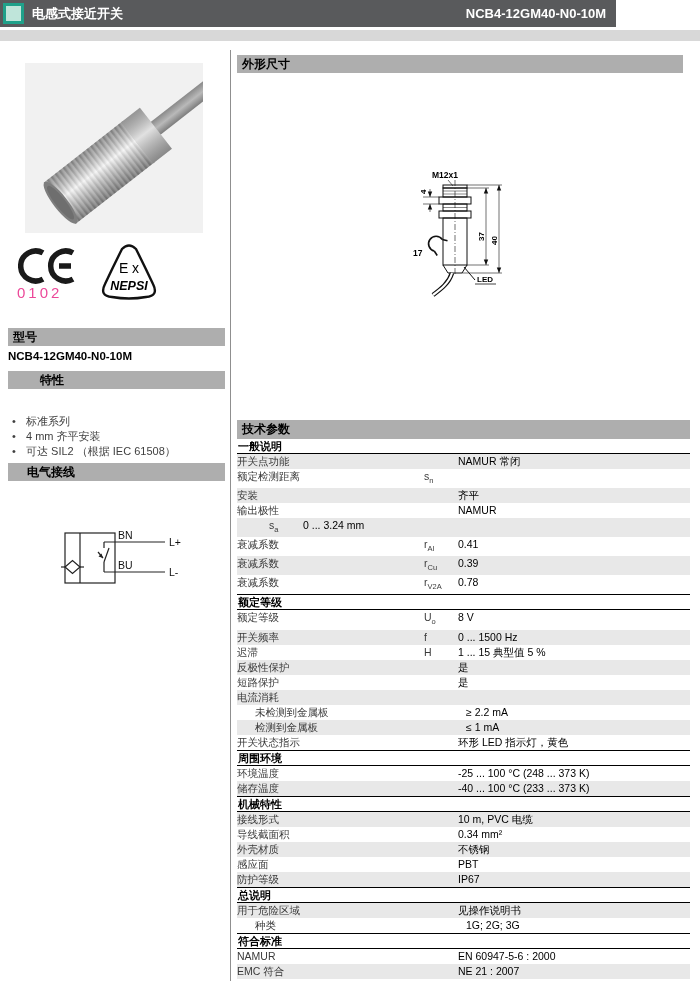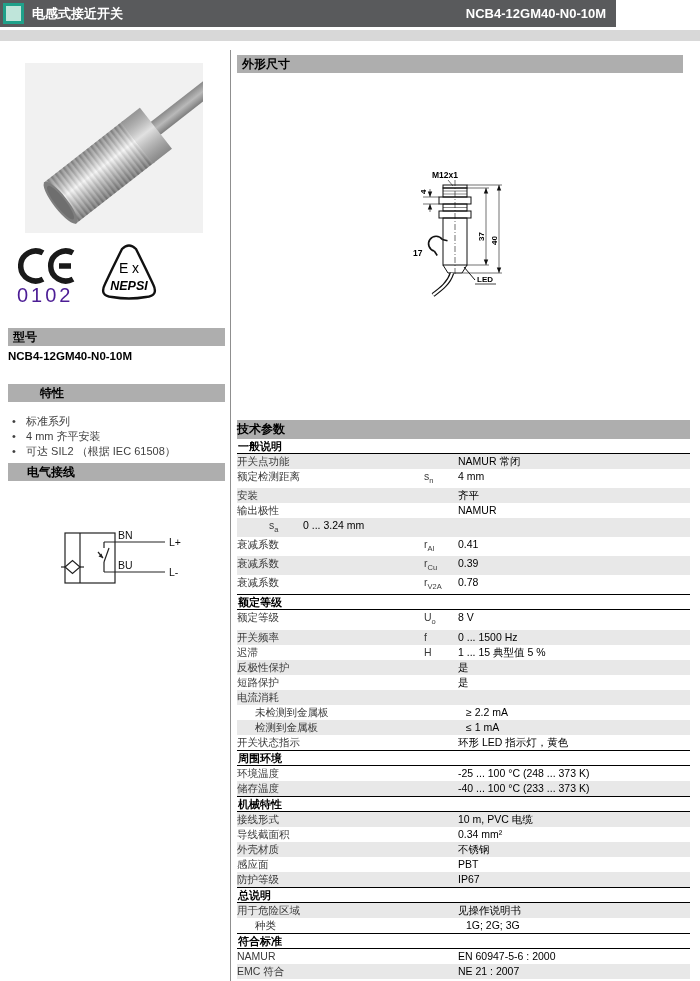--- a/index.html
+++ b/index.html
@@ -20,37 +20,37 @@
   .vdivider{position:absolute;left:230px;top:50px;width:1px;height:931px;background:#8f8f8f;}
 
   
   .secbar{position:absolute;background:#aeaeae;color:#000;font-weight:bold;font-size:12px;
           line-height:18px;height:18px;padding-left:5px;box-sizing:border-box;}
   .bar-left{left:8px;width:217px;}
   .bar-right{left:237px;width:446px;}
 
   .photo{position:absolute;left:25px;top:55px;width:178px;height:195px;}
   .ce{position:absolute;left:18px;top:248px;}
-  .ce-num{position:absolute;left:17px;top:284px;font-size:20px;letter-spacing:3px;color:#4c1d95;}
+  .ce-num{position:absolute;left:17px;top:284px;font-size:15px;letter-spacing:3px;color:#ec4899;}
   .nepsi{position:absolute;left:95px;top:240px;}
 
   .model-val{position:absolute;left:8px;top:350px;font-weight:bold;font-size:11.5px;color:#000;}
 
   .features{position:absolute;left:10px;top:414px;width:215px;}
   .feat-item{display:flex;font-size:11px;line-height:15px;color:#3f3f3f;}
   .feat-item .bullet{width:14px;padding-left:2px;color:#3f3f3f;}
 
   .wiring{position:absolute;left:8px;top:495px;}
 
   .dimdraw{position:absolute;left:393px;top:163px;}
 
   
   .spec{position:absolute;left:237px;top:420px;width:453px;border-bottom:1px solid #bdbdbd;}
   .spec-bar{background:#aeaeae;color:#000;font-weight:bold;font-size:12px;line-height:19px;
-            height:19px;}
+            height:19px;padding-left:5px;}
   .tgroup-title{font-weight:bold;font-size:11px;line-height:14px;height:14px;
                 border-top:1px solid #000;border-bottom:1px solid #000;padding-left:1px;color:#000;}
   .spec .tgroup-title:nth-of-type(1){border-top:none;}
   .trow{display:flex;min-height:15px;font-size:10.5px;}
   .trow.shaded{background:#e8e8e8;}
   .tlabel{width:155px;padding-left:0;color:#3a3a3a;line-height:15px;}
   .tlabel.indent{width:145px;padding-left:18px;}
   .tsym{width:22px;color:#3a3a3a;line-height:15px;margin-left:32px;}
   .tsym sub{font-size:7.5px;}
   .tval{flex:1;color:#000;}
@@ -111,21 +111,21 @@
 
   <svg class="nepsi" width="68" height="64" viewBox="0 0 68 64">
     <path d="M27,9 Q34,2 41,9 Q50,27 58,44 Q64,56 51,57 Q34,60 17,57 Q4,56 10,44 Q18,27 27,9 Z" fill="none" stroke="#111" stroke-width="2.4"></path>
     <text x="34" y="33" text-anchor="middle" font-size="14" font-family="Liberation Serif, serif">E x</text>
     <text x="34" y="50" text-anchor="middle" font-size="12.5" font-weight="bold" font-style="italic" font-family="Liberation Serif, serif">NEPSI</text>
   </svg>
 
   <div class="secbar bar-left" style="top:328px;">型号</div>
   <div class="model-val">NCB4-12GM40-N0-10M</div>
 
-  <div class="secbar bar-left" style="top:384px;padding-left:32px;">特性</div>
+  <div class="secbar bar-left" style="top:371px;padding-left:32px;">特性</div>
   <div class="features">
       <div class="feat-item">
         <span class="bullet">•</span>
         <span>标准系列</span>
       </div>
       <div class="feat-item">
         <span class="bullet">•</span>
         <span>4 mm 齐平安装</span>
       </div>
       <div class="feat-item">
@@ -231,23 +231,20 @@
         <div class="trow shaded">
           <span class="tlabel">开关点功能</span>
           <span class="tsym"></span>
           <span class="tval">
             <div>NAMUR  常闭</div>
           </span>
         </div>
         <div class="trow">
           <span class="tlabel">额定检测距离</span>
           <span class="tsym">s<sub>n</sub></span>
-          <span class="tval">
-            <div>4 mm</div>
-          </span>
         </div>
         <div class="trow shaded">
           <span class="tlabel">安装</span>
           <span class="tsym"></span>
           <span class="tval">
             <div>齐平</div>
           </span>
         </div>
         <div class="trow">
           <span class="tlabel">输出极性</span>

